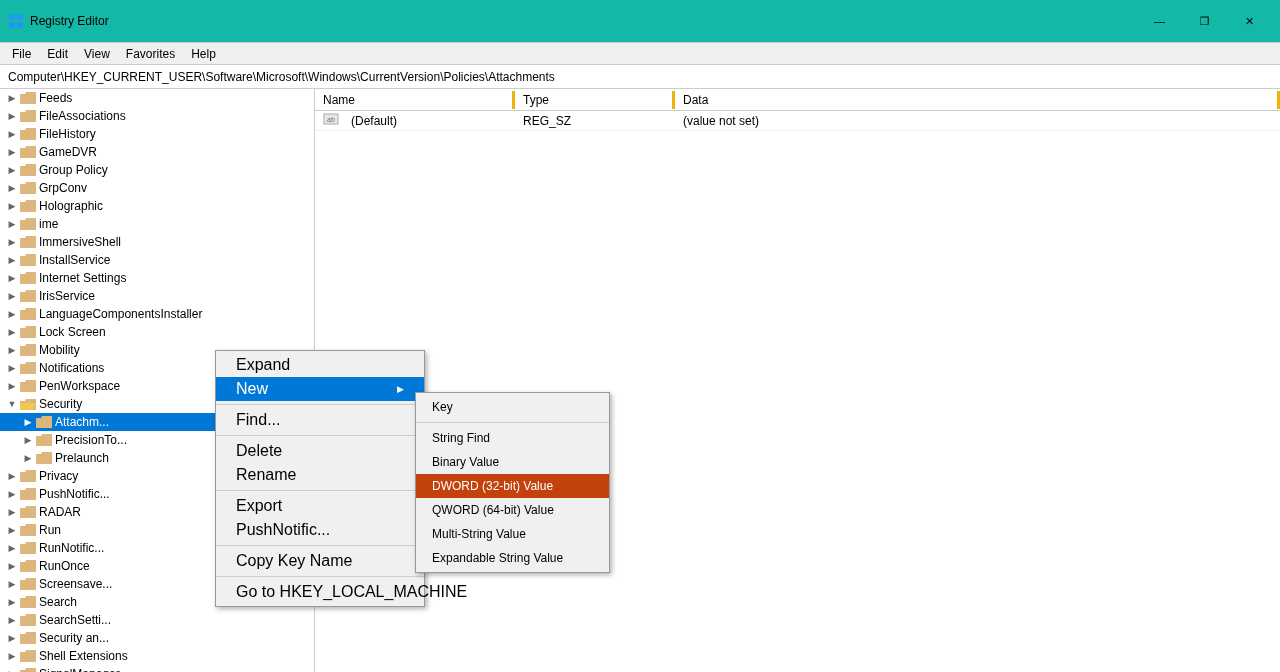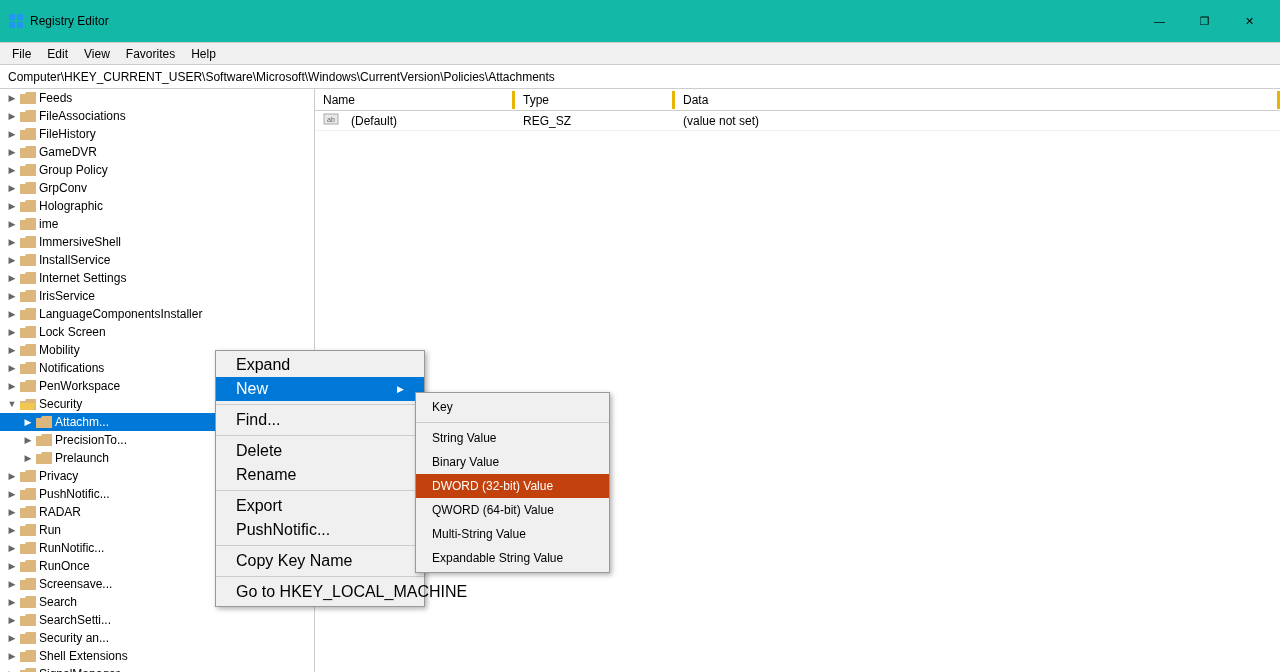--- a/index.html
+++ b/index.html
@@ -634,19 +634,19 @@
   <div class="context-menu-item">PushNotific...</div>
   <div class="context-menu-separator"></div>
   <div class="context-menu-item">Copy Key Name</div>
   <div class="context-menu-separator"></div>
   <div class="context-menu-item">Go to HKEY_LOCAL_MACHINE</div>
 </div>
 
 <div class="submenu">
   <div class="submenu-item">Key</div>
   <div class="submenu-separator"></div>
-  <div class="submenu-item">String Value</div>
+  <div class="submenu-item">String Find</div>
   <div class="submenu-item">Binary Value</div>
   <div class="submenu-item highlighted">DWORD (32-bit) Value</div>
   <div class="submenu-item">QWORD (64-bit) Value</div>
   <div class="submenu-item">Multi-String Value</div>
   <div class="submenu-item">Expandable String Value</div>
 </div>
 
 </body></html>

